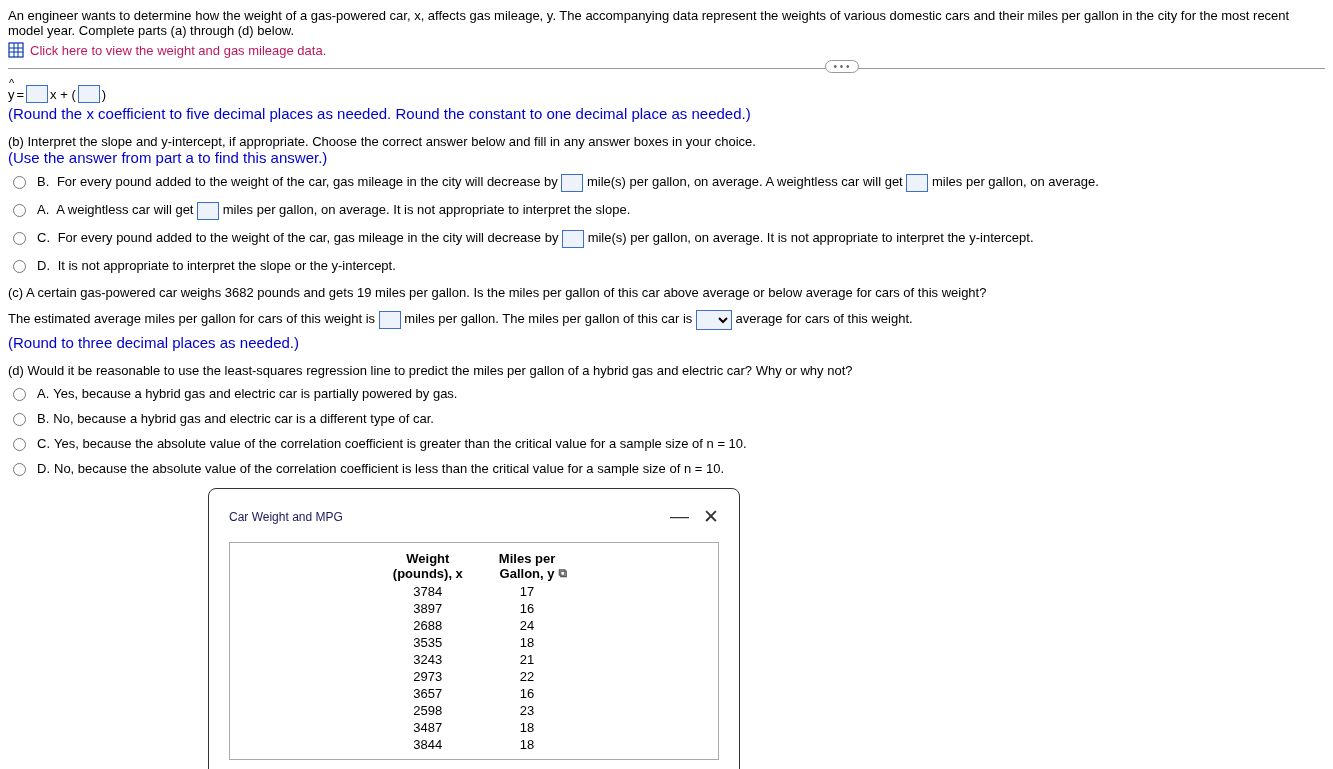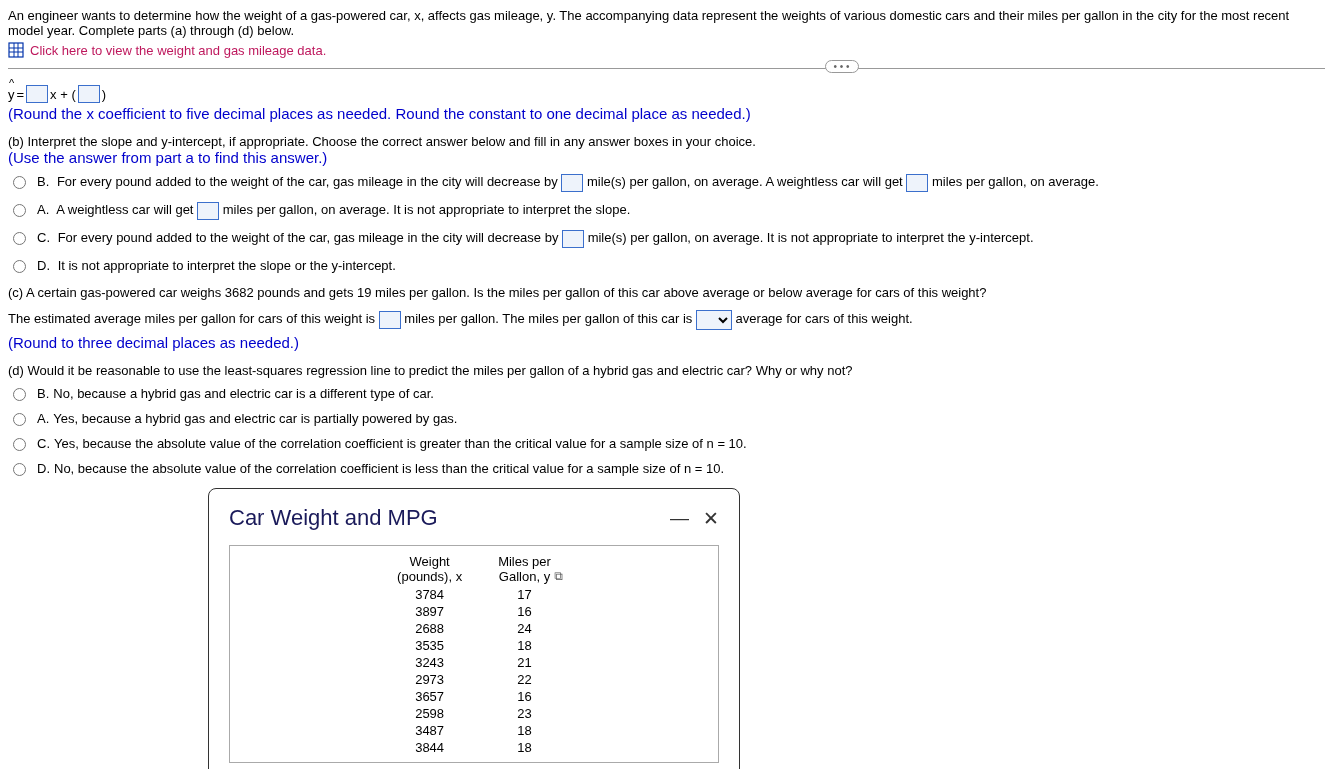--- a/index.html
+++ b/index.html
@@ -124,42 +124,42 @@
     padding: 16px 20px 20px 20px;
     position: relative;
   }
   .popup-header {
     display: flex;
     justify-content: space-between;
     align-items: center;
     margin-bottom: 14px;
   }
   .popup-title {
-    font-size: 22px;
+    font-size: 12px;
     color: #1a1a5a;
   }
   .popup-ctrls {
     display: flex;
     gap: 14px;
     font-size: 19px;
     color: #333;
   }
   .popup-ctrls span { cursor: pointer; }
   .data-table-wrap {
     border: 1px solid #aaa;
     padding: 6px 0;
     display: flex;
     justify-content: center;
   }
   .data-table {
     border-collapse: collapse;
     font-size: 13px;
   }
   .data-table th {
-    font-weight: normal;
+    font-weight: bold;
     padding: 2px 18px;
     text-align: center;
     vertical-align: top;
   }
   .data-table td {
     padding: 1px 18px;
     text-align: center;
   }
   .copy-icon {
     position: absolute;
@@ -257,25 +257,25 @@
     <span> average for cars of this weight.</span>
   </div>
   <div class="blue note" style="margin-top:4px;">(Round to three decimal places as needed.)</div>
 </div>
 
 <div class="section">
   <div>(d) Would it be reasonable to use the least-squares regression line to predict the miles per gallon of a hybrid gas and electric car? Why or why not?</div>
   <div class="choices">
     <div class="choice">
       <input type="radio" name="pd" style="">
+      <div><span class="choice-label">A.</span><span>Yes, because a hybrid gas and electric car is partially powered by gas.</span></div>
+    </div>
+    <div class="choice">
+      <input type="radio" name="pd" style="">
       <div><span class="choice-label">B.</span><span>No, because a hybrid gas and electric car is a different type of car.</span></div>
-    </div>
-    <div class="choice">
-      <input type="radio" name="pd" style="">
-      <div><span class="choice-label">A.</span><span>Yes, because a hybrid gas and electric car is partially powered by gas.</span></div>
     </div>
     <div class="choice">
       <input type="radio" name="pd" style="">
       <div><span class="choice-label">C.</span><span>Yes, because the absolute value of the correlation coefficient is greater than the critical value for a sample size of n = 10.</span></div>
     </div>
     <div class="choice">
       <input type="radio" name="pd" style="">
       <div><span class="choice-label">D.</span><span>No, because the absolute value of the correlation coefficient is less than the critical value for a sample size of n = 10.</span></div>
     </div>
   </div>

